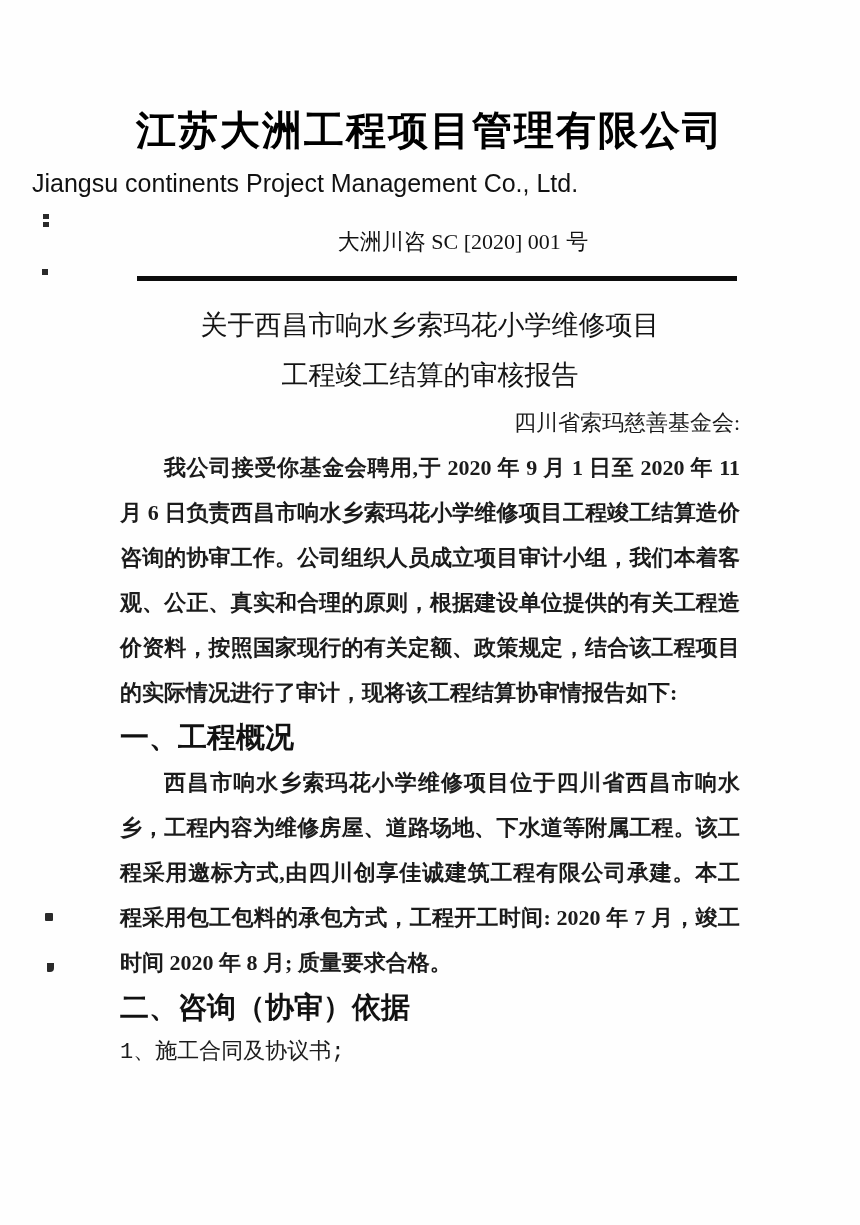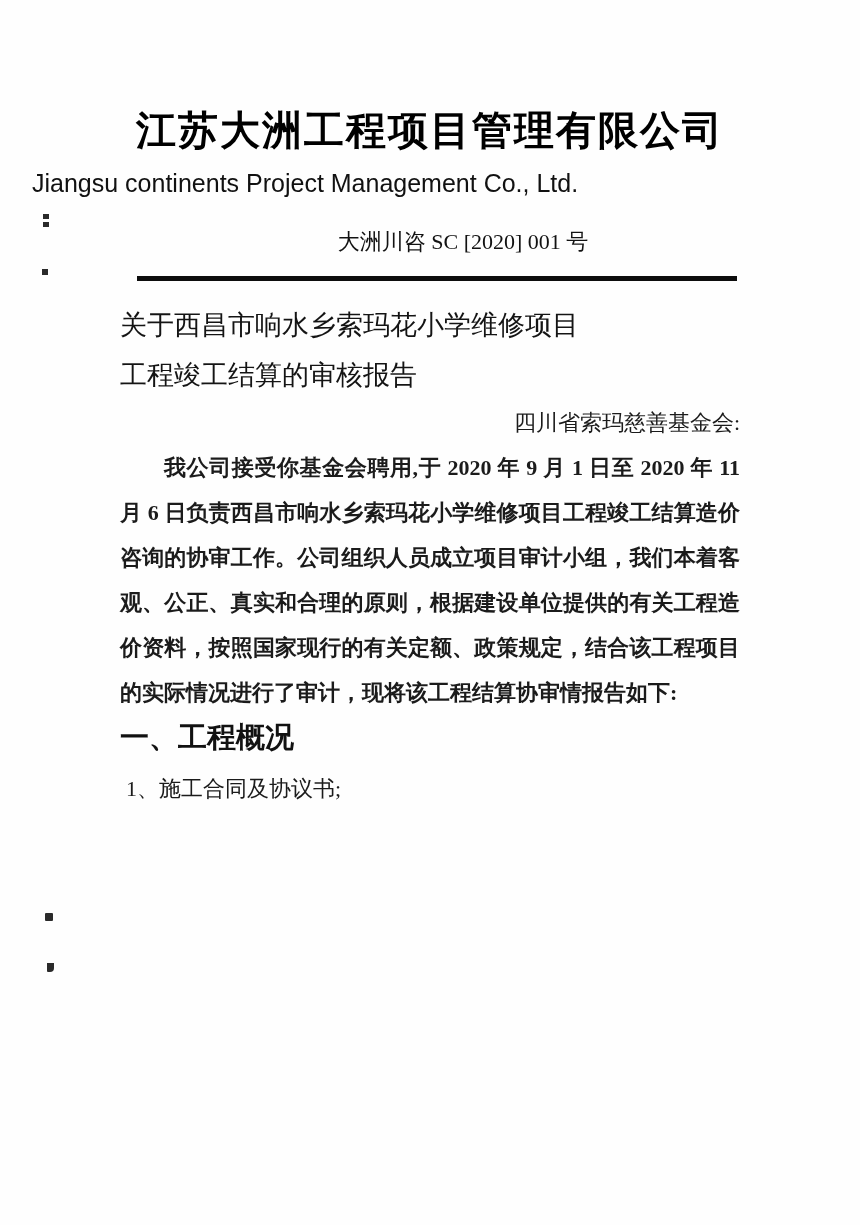--- a/index.html
+++ b/index.html
@@ -63,20 +63,21 @@
     top: 300px;
     left: 120px;
     width: 620px;
     font-family: "Liberation Serif", serif;
     font-size: 22px;
     line-height: 45px;
     color: #1b1b1b;
   }
   .report-title {
     margin: 0;
+    text-align: center;
     font-size: 27px;
     line-height: 50px;
     font-weight: normal;
     color: #141414;
   }
   .addressee {
     margin: 0;
     text-align: right;
   }
   .para {
@@ -87,21 +88,22 @@
   }
   .sec-heading {
     margin: 0;
     font-family: "Liberation Sans", sans-serif;
     font-size: 29px;
     font-weight: bold;
     line-height: 45px;
     color: #111111;
   }
   .list-item {
-    margin: 6px;
+    margin: 0;
+    font-family: Liberation Mono, monospace;
   }
   .artifact {
     position: absolute;
     background: #2a2a2a;
   }
   .a1 { left: 43px; top: 214px; width: 6px; height: 5px; }
   .a2 { left: 43px; top: 222px; width: 6px; height: 5px; }
   .a3 { left: 42px; top: 269px; width: 6px; height: 6px; }
   .a4 { left: 45px; top: 913px; width: 8px; height: 8px; border-radius: 1px; }
   .a5 { left: 47px; top: 963px; width: 7px; height: 9px; border-radius: 0 0 4px 1px; }
@@ -124,21 +126,23 @@
     <h2 class="report-title">关于西昌市响水乡索玛花小学维修项目</h2>
 
     <h2 class="report-title">工程竣工结算的审核报告</h2>
 
     <p class="addressee">四川省索玛慈善基金会:</p>
 
     <p class="para">我公司接受你基金会聘用,于 2020 年 9 月 1 日至 2020 年 11 月 6 日负责西昌市响水乡索玛花小学维修项目工程竣工结算造价咨询的协审工作。公司组织人员成立项目审计小组，我们本着客观、公正、真实和合理的原则，根据建设单位提供的有关工程造价资料，按照国家现行的有关定额、政策规定，结合该工程项目的实际情况进行了审计，现将该工程结算协审情报告如下:</p>
 
     <h3 class="sec-heading">一、工程概况</h3>
 
+    <p class="para">西昌市响水乡索玛花小学维修项目位于四川省西昌市响水乡，工程内容为维修房屋、道路场地、下水道等附属工程。该工程采用邀标方式,由四川创享佳诚建筑工程有限公司承建。本工程采用包工包料的承包方式，工程开工时间: 2020 年 7 月，竣工时间 2020 年 8 月; 质量要求合格。</p>
 
+    <h3 class="sec-heading">二、咨询（协审）依据</h3>
 
     <p class="list-item">1、施工合同及协议书;</p>
 
 
   </div>
 
   <div class="artifact a1"></div>
   <div class="artifact a2"></div>
   <div class="artifact a3"></div>
   <div class="artifact a4"></div>

